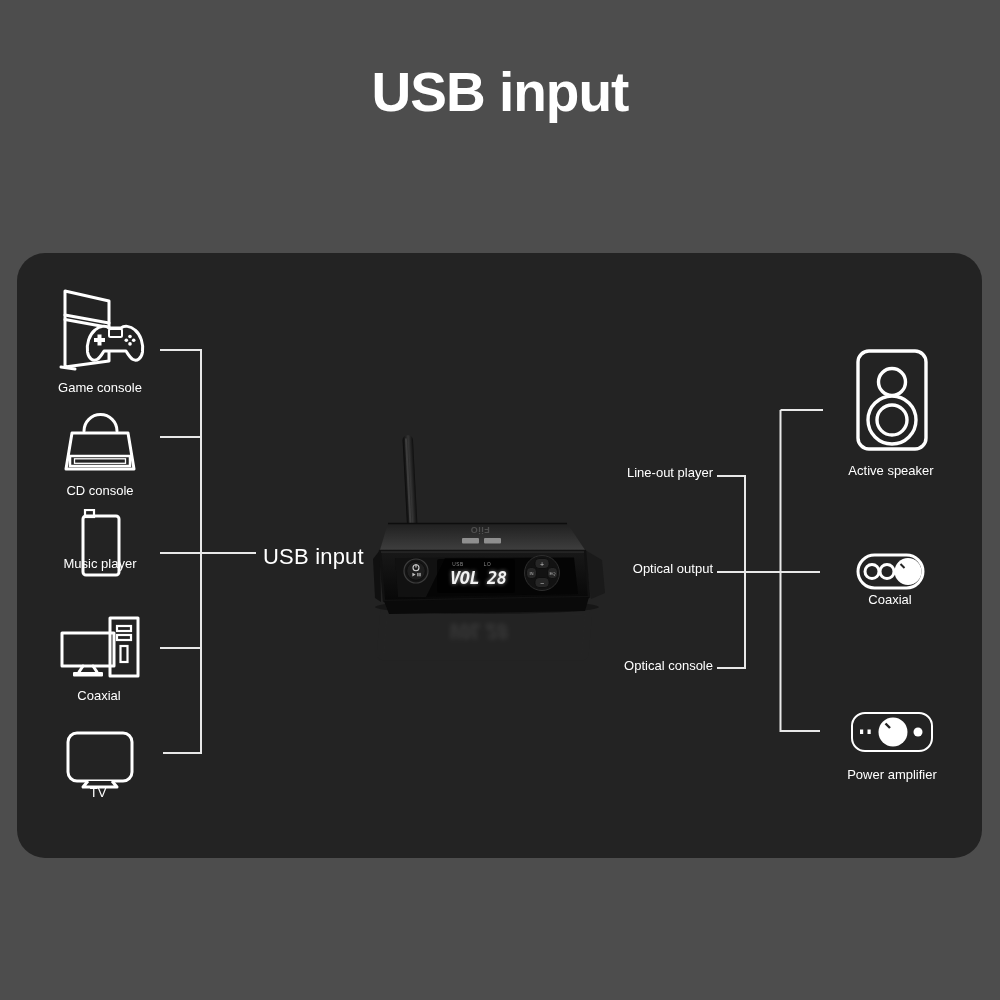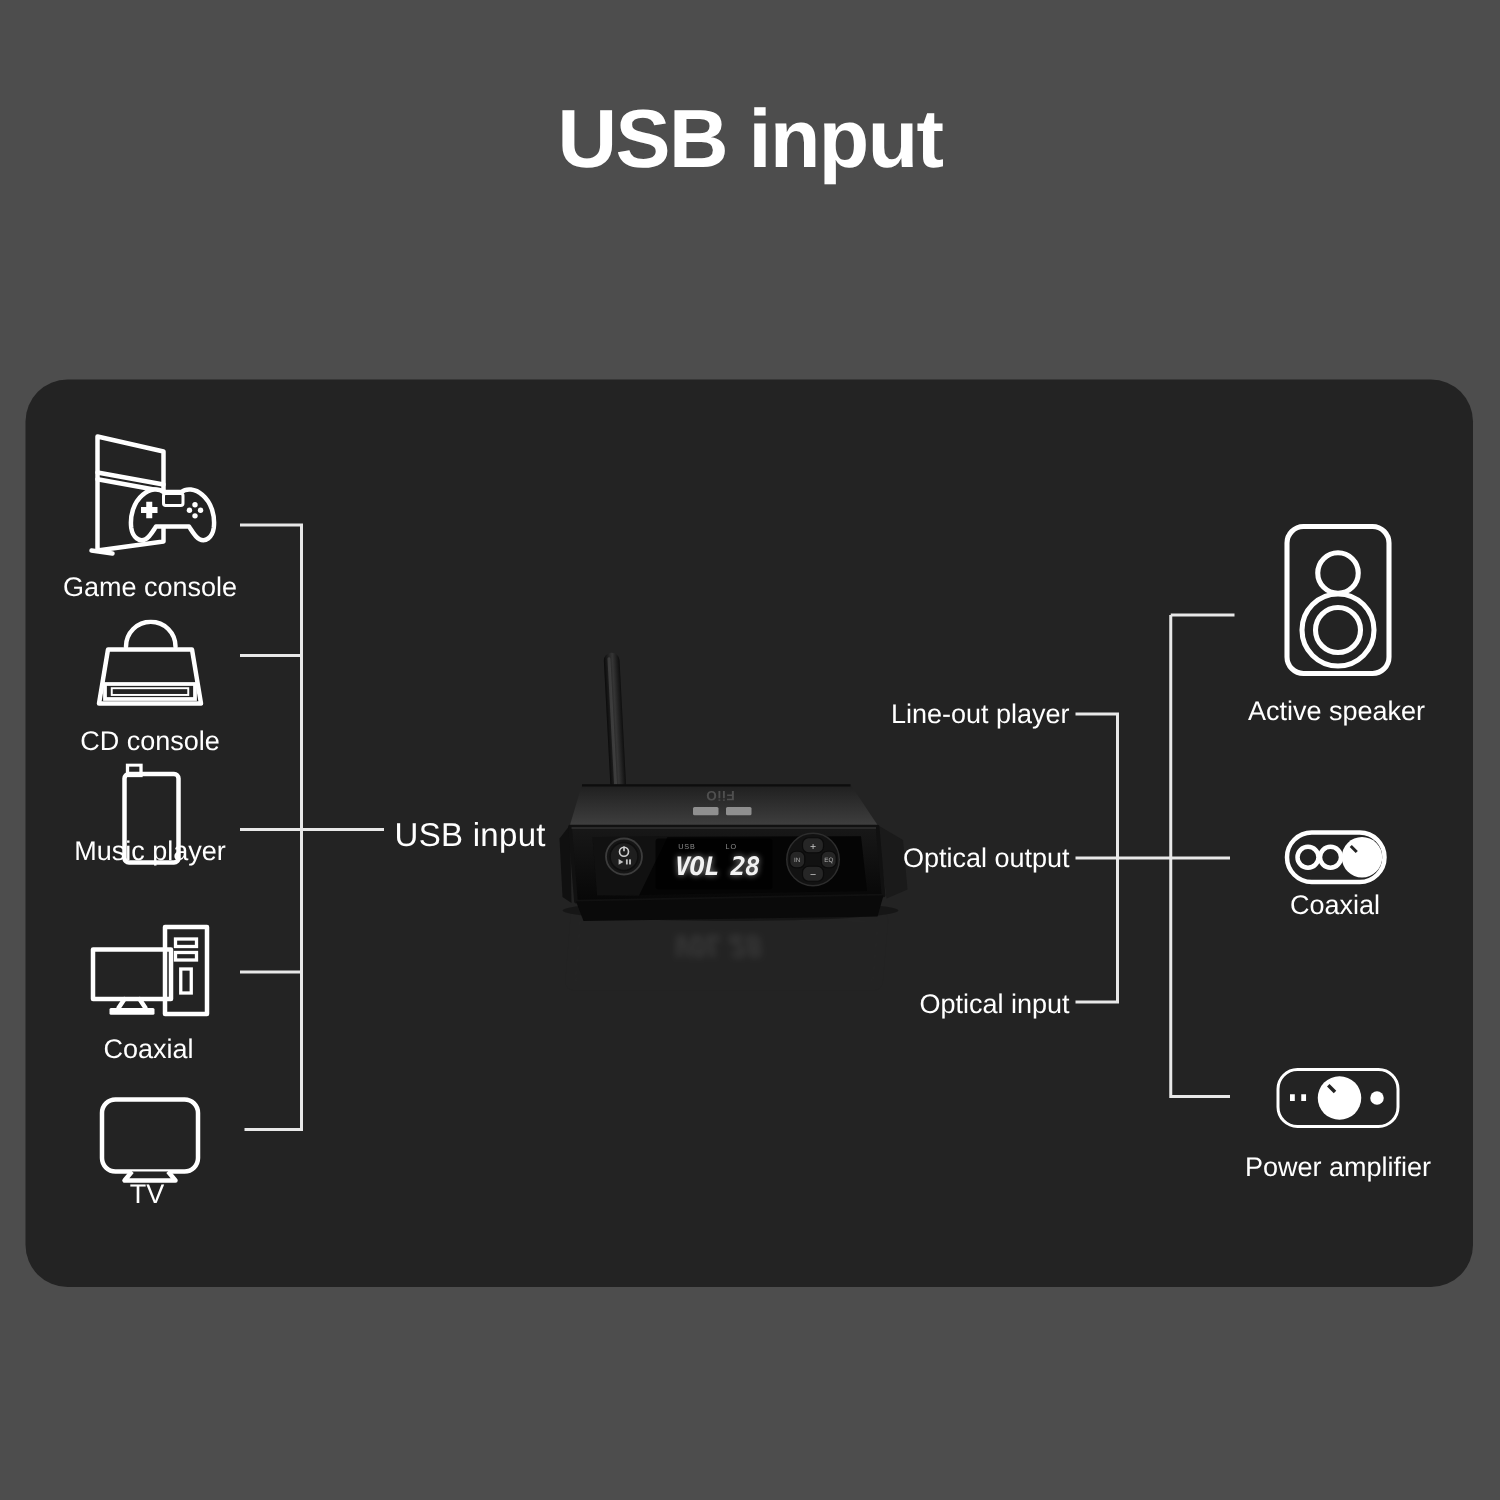--- a/index.html
+++ b/index.html
@@ -4,21 +4,21 @@
 <style>
   html,body{margin:0;padding:0;background:#4d4d4d;}
   .stage{position:relative;width:1000px;height:880px;background:#4d4d4d;overflow:hidden;
          font-family:"Liberation Sans",sans-serif;}
   .title{position:absolute;top:64px;left:0;width:1000px;text-align:center;color:#ffffff;
          font-size:55px;font-weight:bold;letter-spacing:-1px;line-height:1.05;}
   .panel{position:absolute;left:17px;top:253px;width:965px;height:605px;background:#232323;
          border-radius:28px;}
   .lines{position:absolute;left:0;top:0;pointer-events:none;}
   .icon{position:absolute;}
-  .label{position:absolute;color:#ffffff;font-size:18px;line-height:1.15;white-space:nowrap;}
+  .label{position:absolute;color:#ffffff;font-size:13px;line-height:1.15;white-space:nowrap;}
   .center{transform:translateX(-50%);}
   .right{transform:translateX(-100%);}
   .hub{font-size:22px;letter-spacing:0.2px;}
 </style>
 </head>
 <body>
 
 <div class="stage">
 
   <div class="title">USB input</div>
@@ -164,21 +164,21 @@
       <rect x="182.5" y="142.5" width="10" height="11" rx="4" fill="#262626" stroke="#0b0b0b" stroke-width="0.8"></rect>
       <text x="177" y="141.5" font-size="7" fill="#c9c9c9" text-anchor="middle">+</text>
       <text x="177" y="160.5" font-size="7" fill="#c9c9c9" text-anchor="middle">−</text>
       <text x="166.5" y="149.8" font-size="4.2" fill="#b5b5b5" text-anchor="middle">IN</text>
       <text x="187.5" y="149.8" font-size="4.2" fill="#b5b5b5" text-anchor="middle">EQ</text>
     </g>
   </svg>
 
   <div class="label right" style="left:713px;top:466px">Line-out player</div>
   <div class="label right" style="left:713px;top:562px">Optical output</div>
-  <div class="label right" style="left:713px;top:659px">Optical input</div>
+  <div class="label right" style="left:713px;top:659px">Optical console</div>
 
   <svg class="icon" style="left:855px;top:348px" width="74" height="104" viewBox="0 0 74 104">
     <g fill="none" stroke="#ffffff" stroke-width="3.4">
       <rect x="3" y="3" width="68" height="98" rx="11"></rect>
       <circle cx="37" cy="34" r="13.5"></circle>
       <circle cx="37" cy="72" r="24"></circle>
       <circle cx="37" cy="72" r="15"></circle>
     </g>
   </svg>
 

